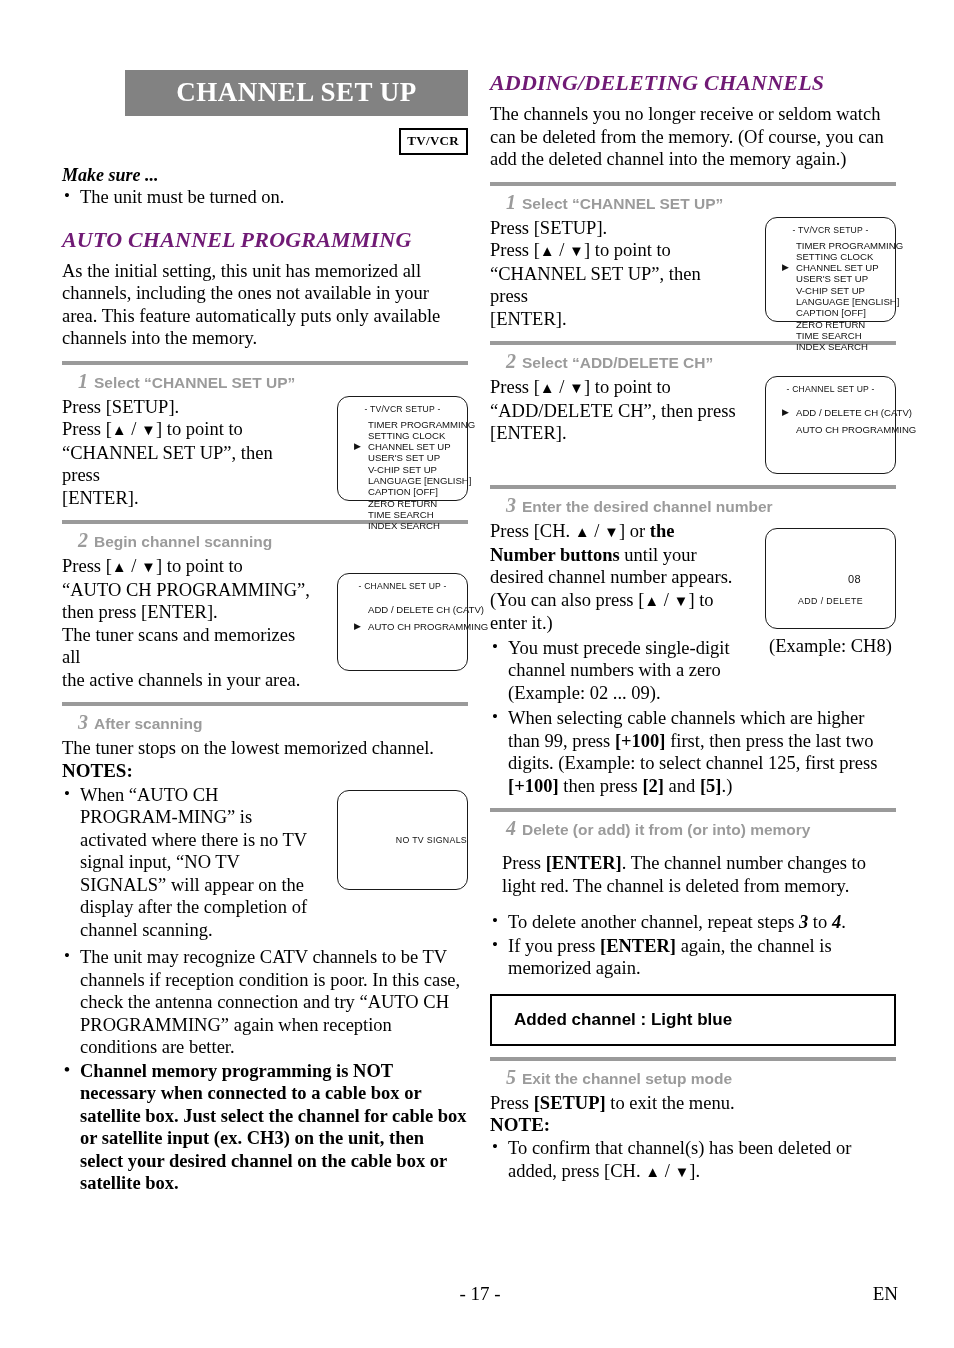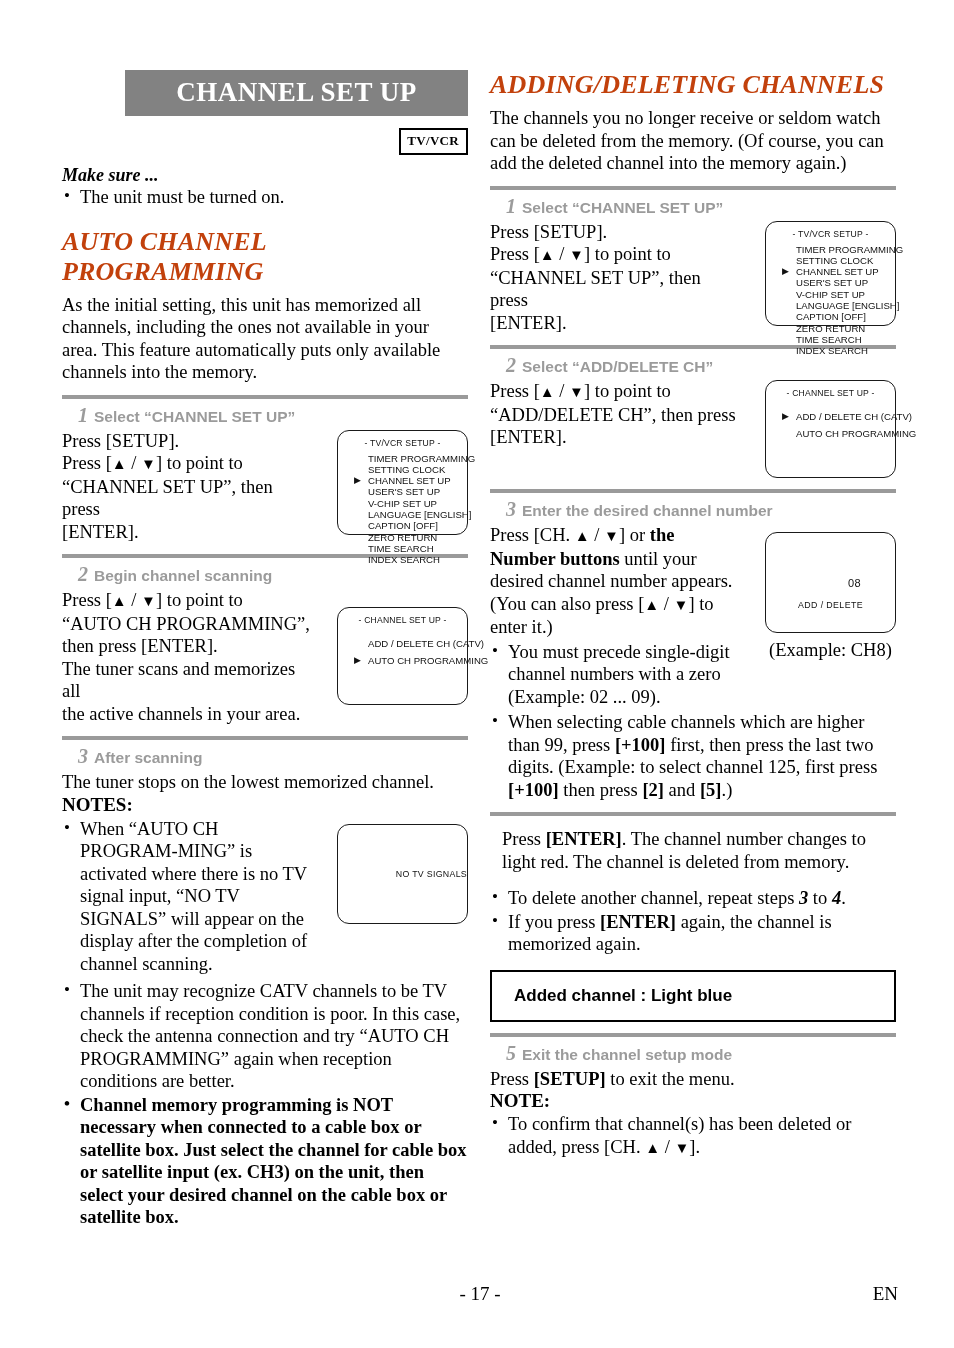--- a/index.html
+++ b/index.html
@@ -69,22 +69,22 @@
     margin-top: 10px;
   }
   .body-text {
     font-size: 18.5px;
     line-height: 22.5px;
     margin: 0;
   }
   .section-title {
     font-style: italic;
     font-weight: bold;
-    font-size: 26px;
-    color: #c2410c;
+    font-size: 22px;
+    color: #701a75;
     margin: 18px 0 7px 0;
     letter-spacing: 0.2px;
   }
   .section-title.right-first { margin-top: 0; }
 
   ul.bullets {
     list-style: none;
     margin: 0;
     padding: 0;
   }
@@ -419,20 +419,23 @@
           </div>
           <div class="caption-under">(Example: CH8)</div>
         </div>
       </div>
       <ul class="bullets" style="margin-top:2px;">
         <li><span>When selecting cable channels which are higher than 99, press </span><b>[+100]</b><span> first, then press the last two digits. (Example: to select channel 125, first press </span><b>[+100]</b><span> then press </span><b>[2]</b><span> and </span><b>[5]</b><span>.)</span></li>
       </ul>
     </div>
 
     <div class="rule"></div>
+    <div class="step-head">
+      <span class="step-num">4</span><span>Delete (or add) it from (or into) memory</span>
+    </div>
     <div class="step-body">
       <p class="step-text" style="margin:12px;"><span>Press </span><b>[ENTER]</b><span>. The channel number changes to light red. The channel is deleted from memory.</span></p>
       <ul class="bullets" style="margin-top:14px;">
         <li><span>To delete another channel, repeat steps </span><b style="font-style:italic;">3</b><span> to </span><b style="font-style:italic;">4</b><span>.</span></li>
         <li><span>If you press </span><b>[ENTER]</b><span> again, the channel is memorized again.</span></li>
       </ul>
     </div>
 
     <div class="emph-box">
       <div>Added channel   : Light blue</div>

